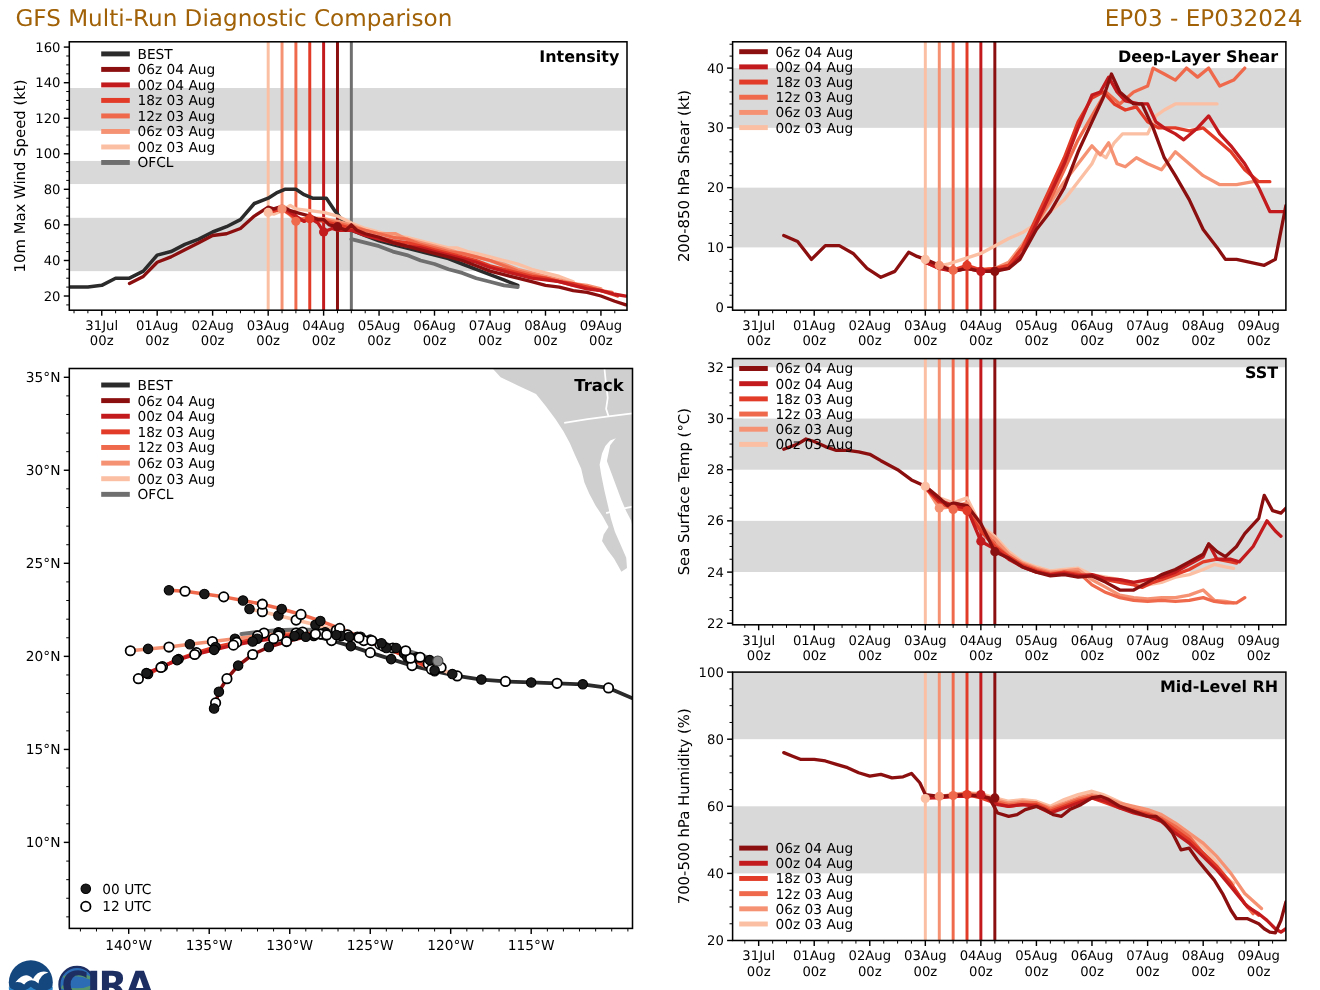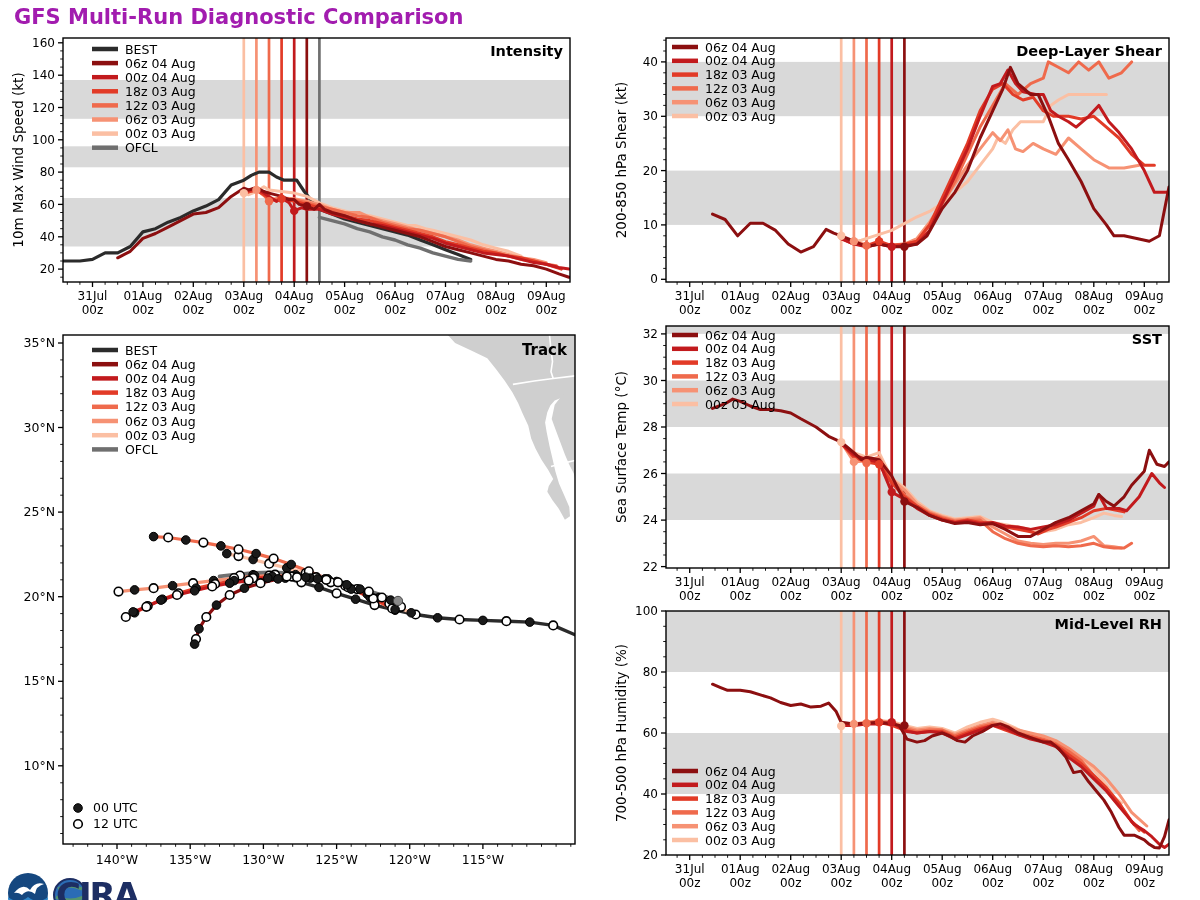--- a/index.html
+++ b/index.html
@@ -1,29 +1,30 @@
 <!DOCTYPE html>
 <html><head>
 <meta charset="utf-8">
 <style>
   html,body{margin:0;padding:0;background:#ffffff;}
   #page{position:relative;width:1200px;height:900px;background:#fff;overflow:hidden;
         font-family:"DejaVu Sans", sans-serif;}
-  .title{position:absolute;top:5px;font-weight:bold;font-size:21px;color:#a21caf;white-space:nowrap;}
+  .title{position:absolute;top:5px;font-weight:normal;font-size:21px;color:#a16207;white-space:nowrap;}
   #title-left{left:14px;}
   #title-right{right:16px;}
   #fig{position:absolute;left:0;top:0;}
   #fig text{fill:#000;font-family:"DejaVu Sans", sans-serif;}
   #logos{position:absolute;left:6px;top:871px;width:200px;height:44px;}
 </style>
 </head>
 <body>
 <div id="page">
 
 <div class="title" id="title-left">GFS Multi-Run Diagnostic Comparison</div>
+<div class="title" id="title-right">EP03 - EP032024</div>
 
 <svg id="fig" width="1200" height="900">
       <defs>
         <clipPath id="clip_intensity">
           <rect x="63" y="38" width="507" height="244"></rect>
         </clipPath>
         <clipPath id="clip_shear">
           <rect x="666" y="38" width="503" height="244"></rect>
         </clipPath>
         <clipPath id="clip_sst">

